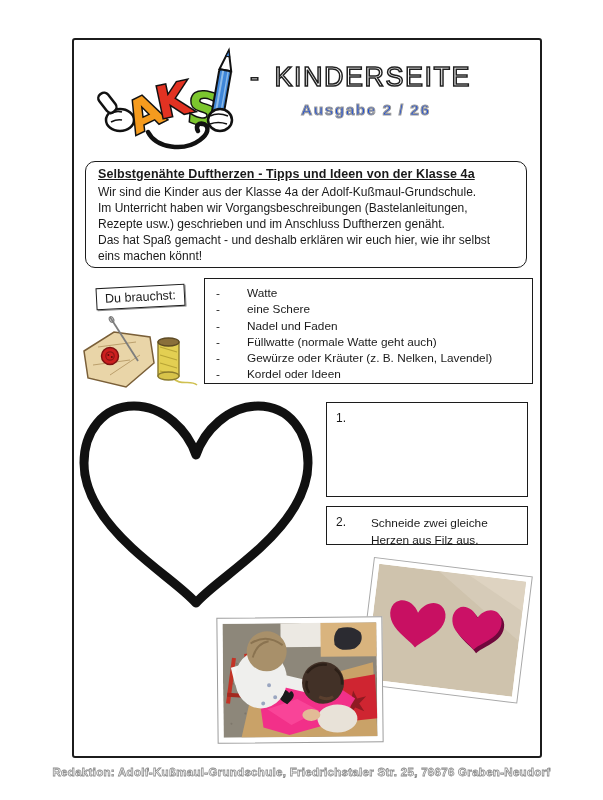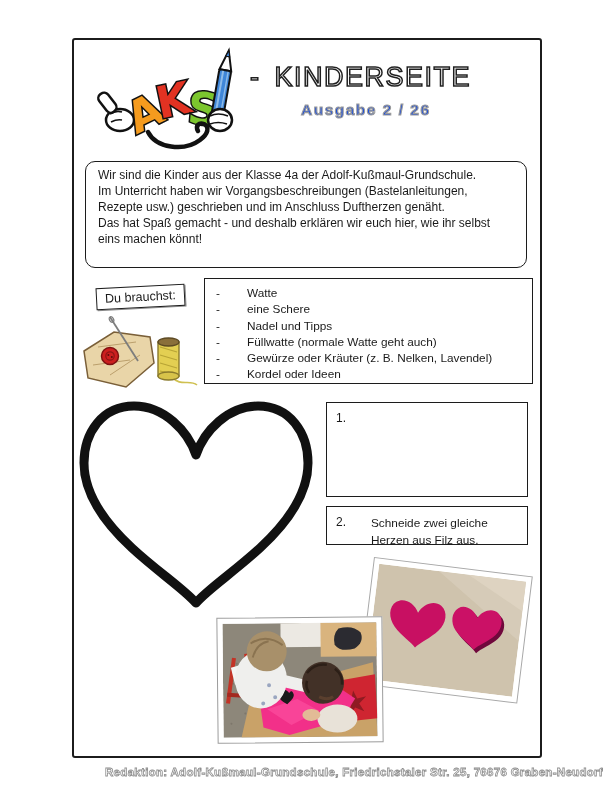--- a/index.html
+++ b/index.html
@@ -78,21 +78,21 @@
     left:374px;top:557px;width:160px;height:128px;
     transform:rotate(7deg);transform-origin:0 0;z-index:2;
     border-color:#a8a8a8;
   }
   .photo-left{
     left:217px;top:617px;width:166px;height:126px;
     transform:rotate(-0.6deg);z-index:3;
   }
   
   .footer-address{
-    position:absolute;left:0;top:766px;width:603px;text-align:right;
+    position:absolute;left:0;top:766px;width:603px;text-align:center;
     font-size:11.5px;letter-spacing:0.3px;font-weight:700;
     color:#ffffff;-webkit-text-stroke:0.8px #8f8f8f;
   }
 </style>
 </head>
 <body>
 
 <div class="canvas">
 
   <div class="page-border"></div>
@@ -124,20 +124,21 @@
 
     <path d="M52 88 C 60 104, 88 108, 104 96 C 112 90, 114 83, 108 80 C 103 78, 99 82, 102 87" fill="none" stroke="#111" stroke-width="4.5" stroke-linecap="round"></path>
   </svg>
 
   <div class="page-title">
     <span class="dash">-</span><span>KINDERSEITE</span>
   </div>
   <div class="issue-label">Ausgabe 2 / 26</div>
 
   <div class="intro-box">
+    <div class="intro-heading">Selbstgenähte Duftherzen - Tipps und Ideen von der Klasse 4a</div>
     <div class="intro-line">Wir sind die Kinder aus der Klasse 4a der Adolf-Kußmaul-Grundschule.</div>
     <div class="intro-line">Im Unterricht haben wir Vorgangsbeschreibungen (Bastelanleitungen, Rezepte usw.) geschrieben und im Anschluss Duftherzen genäht.</div>
     <div class="intro-line">Das hat Spaß gemacht - und deshalb erklären wir euch hier, wie ihr selbst eins machen könnt!</div>
   </div>
 
   <div class="need-label">Du brauchst:</div>
 
   <svg class="sewing" viewBox="0 0 118 78">
     <path d="M92 62 C 100 72, 110 64, 117 70" fill="none" stroke="#cfc050" stroke-width="1.6"></path>
     <g>
@@ -166,21 +167,21 @@
     <div class="mat-row">
         <span class="dash">-</span>
         <span>Watte</span>
       </div>
     <div class="mat-row">
         <span class="dash">-</span>
         <span>eine Schere</span>
       </div>
     <div class="mat-row">
         <span class="dash">-</span>
-        <span>Nadel und Tipps</span>
+        <span>Nadel und Faden</span>
       </div>
     <div class="mat-row">
         <span class="dash">-</span>
         <span>Füllwatte (normale Watte geht auch)</span>
       </div>
     <div class="mat-row">
         <span class="dash">-</span>
         <span>Gewürze oder Kräuter (z. B. Nelken, Lavendel)</span>
       </div>
     <div class="mat-row">

